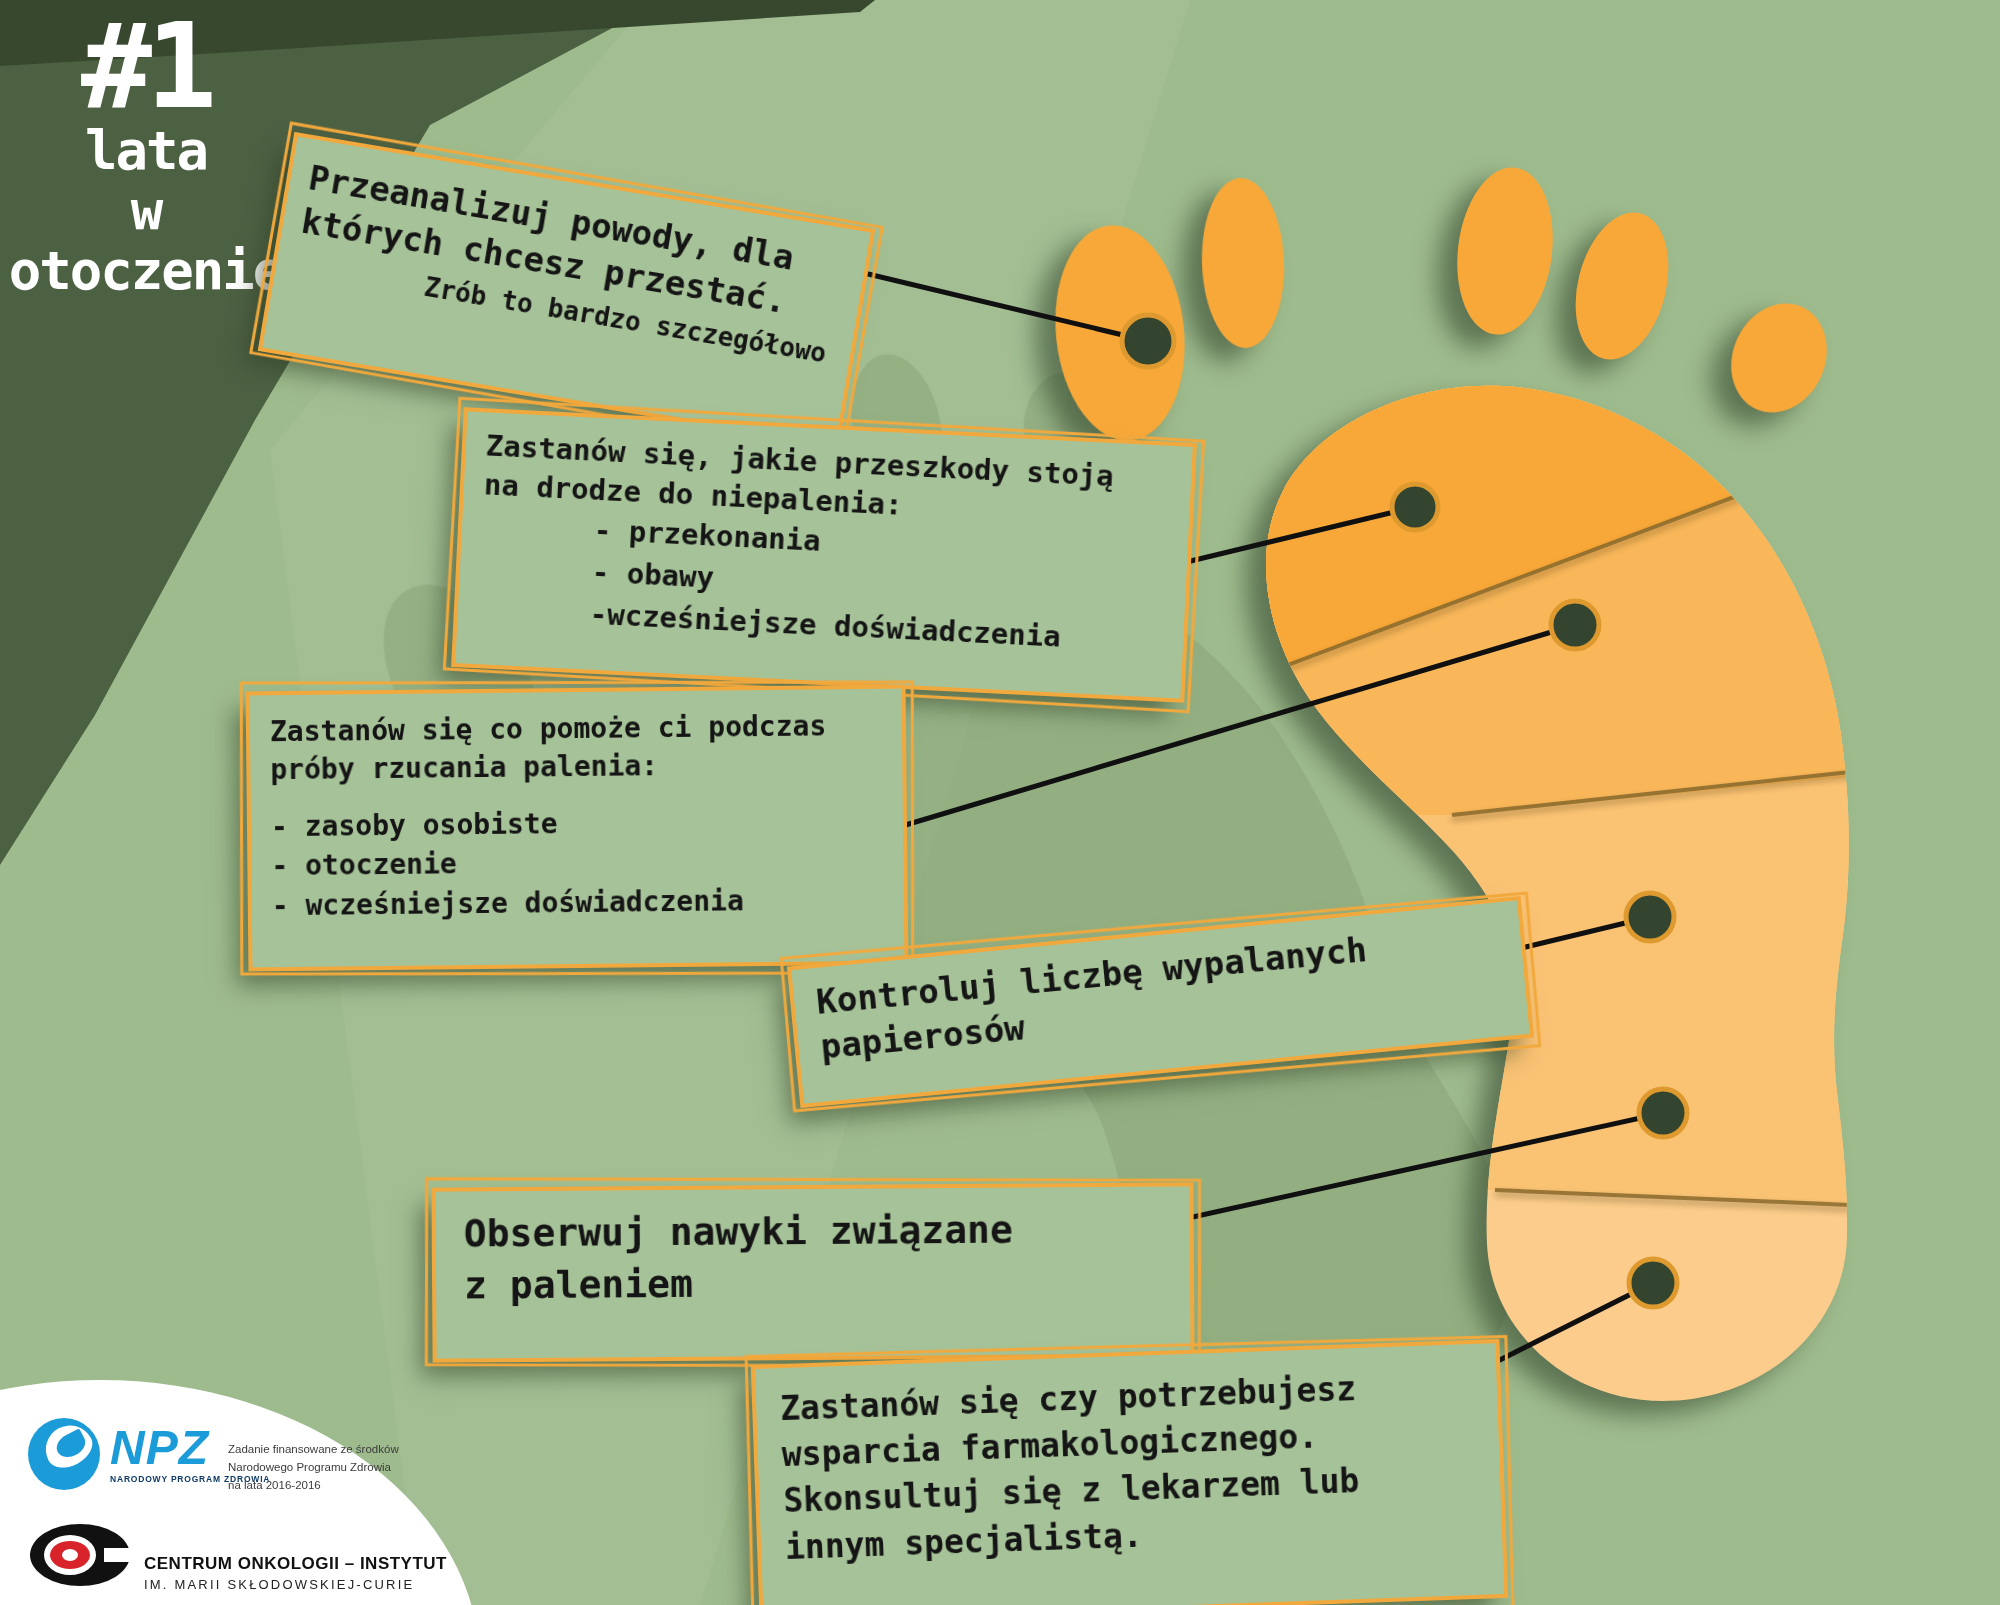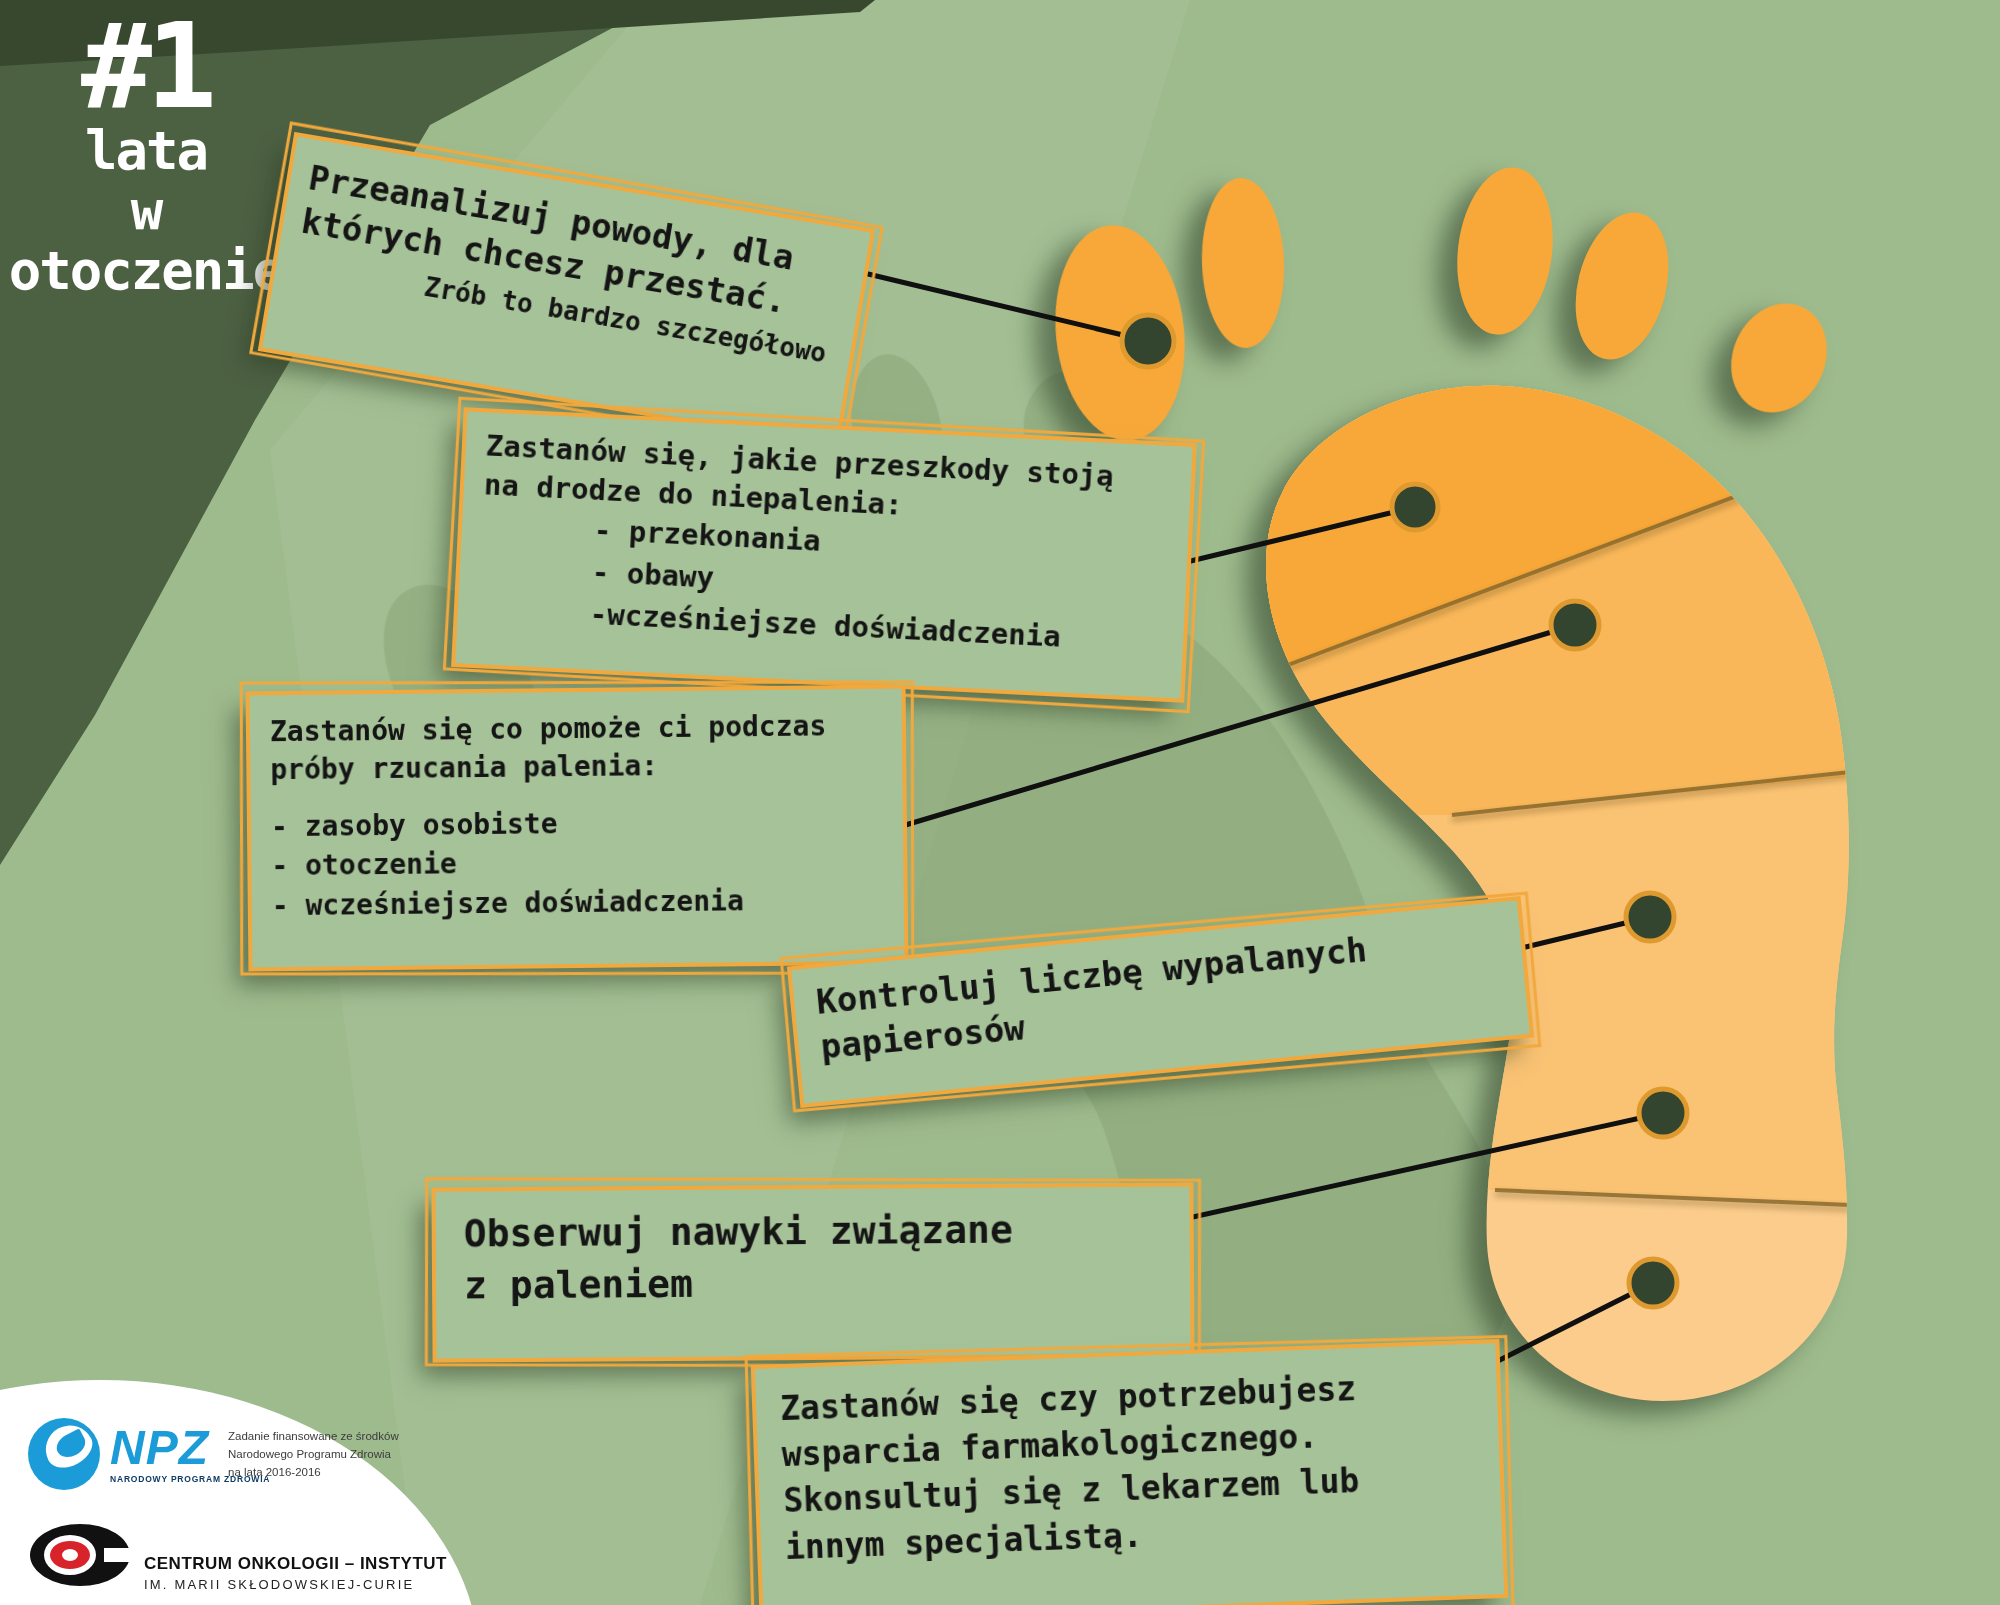--- a/index.html
+++ b/index.html
@@ -48,21 +48,21 @@
 
   .npz{position:absolute;left:28px;top:18px;display:flex;align-items:center;}
   .npz-icon{position:relative;width:72px;height:72px;border-radius:50%;background:#1B9CD8;overflow:hidden;}
   .npz-icon::before{content:"";position:absolute;left:16px;top:8px;width:48px;height:40px;background:#ffffff;
                     border-radius:50% 50% 50% 50%/60% 60% 40% 40%;transform:rotate(-28deg);}
   .npz-icon::after{content:"";position:absolute;left:28px;top:16px;width:30px;height:22px;background:#1B9CD8;
                    border-radius:50% 10% 50% 50%;transform:rotate(-28deg);}
   .npz-text{margin-left:10px;}
   .npz-abbr{color:#1B9CD8;font-size:48px;font-weight:700;font-style:italic;line-height:1.0;letter-spacing:1px;}
   .npz-sub{color:#0E3B66;font-size:8.5px;font-weight:700;letter-spacing:0.8px;margin-top:2px;}
-  .funding{position:absolute;left:228px;top:28px;color:#3c3c3c;font-size:11.5px;line-height:1.55;}
+  .funding{position:absolute;left:228px;top:41px;color:#3c3c3c;font-size:11.5px;line-height:1.55;}
   .funding span{display:block;}
 
   .onko{position:absolute;left:30px;top:118px;display:flex;align-items:center;}
   .onko-icon{position:relative;width:100px;height:62px;background:#111111;border-radius:50%;}
   .onko-icon::before{content:"";position:absolute;right:-4px;top:24px;width:30px;height:14px;background:#ffffff;}
   .onko-ring{position:absolute;left:14px;top:11px;width:52px;height:40px;background:#D8232A;border-radius:50%;
              border:6px solid #ffffff;box-sizing:border-box;}
   .onko-ring::after{content:"";position:absolute;left:12px;top:8px;width:16px;height:12px;background:#ffffff;border-radius:50%;}
   .onko-text{margin-left:14px;}
   .onko-l1{font-size:17px;font-weight:700;color:#111;letter-spacing:0.5px;white-space:nowrap;margin-top:36px;}

